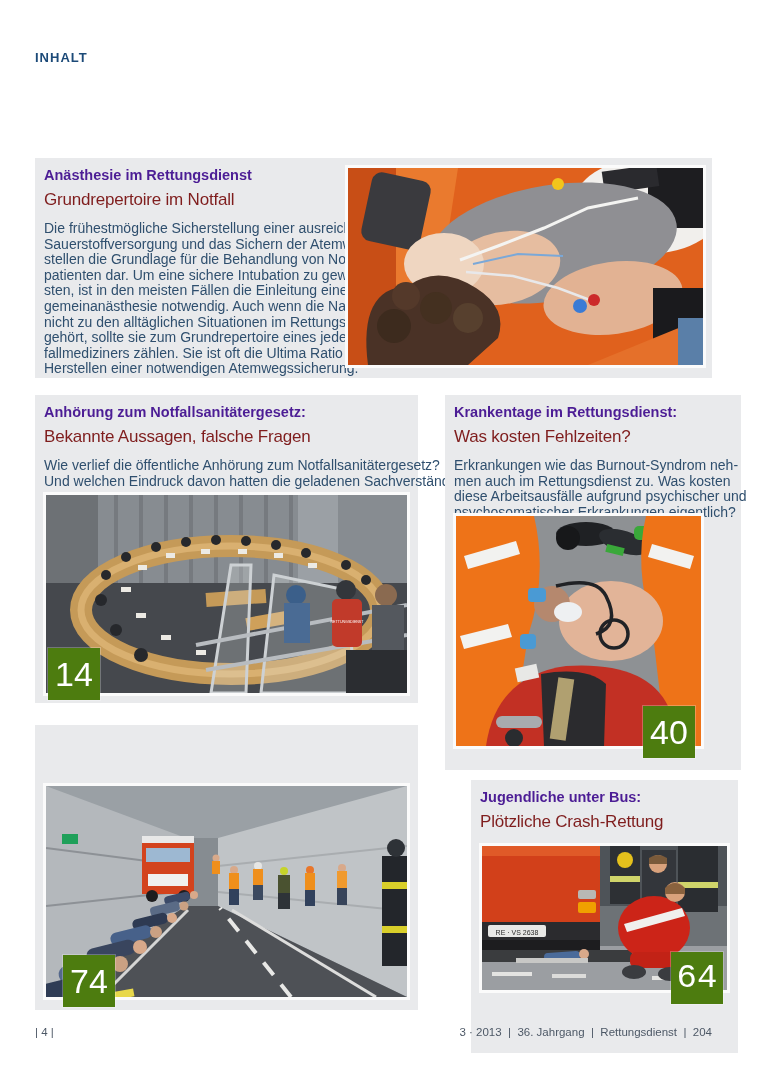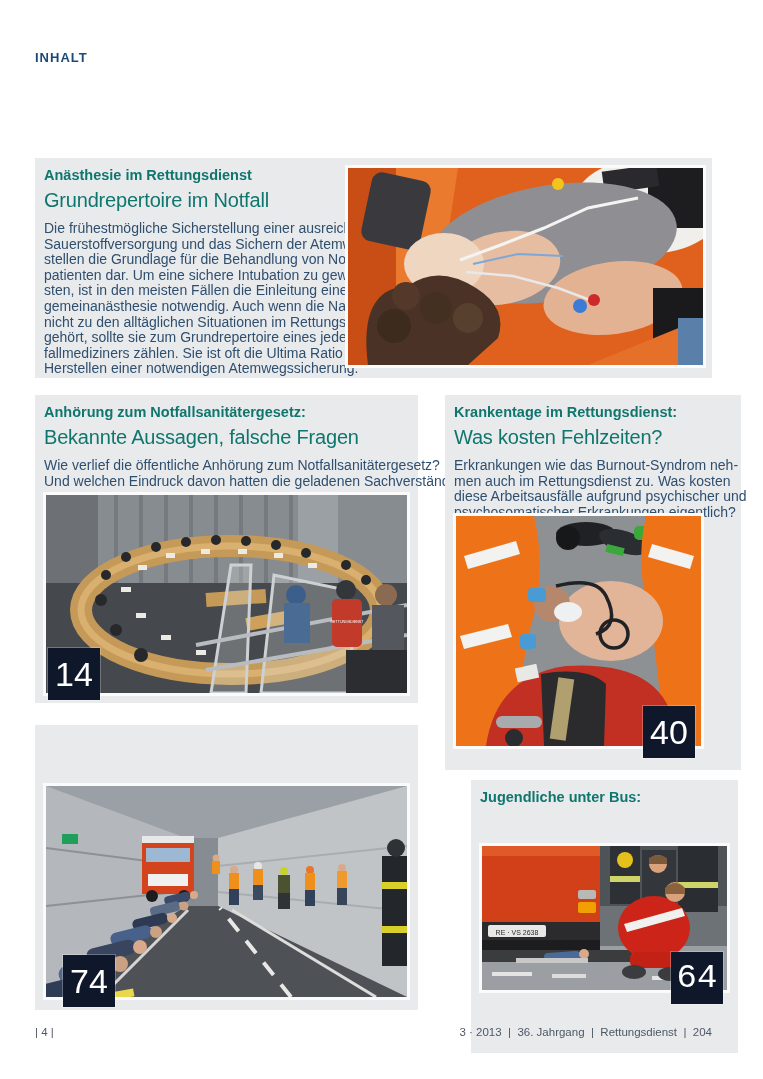--- a/index.html
+++ b/index.html
@@ -10,27 +10,27 @@
     font-family:"Liberation Sans", sans-serif;
     padding-left:43px;
     -webkit-font-smoothing:antialiased;
   }
   .section-label {
     position:absolute; left:35px; top:50px;
     font-size:13px; font-weight:bold; letter-spacing:1px; color:#1c4a78;
   }
   .card { position:absolute; background:#e9eaec; }
   .card-text { position:absolute; left:9px; top:6px; }
-  .kicker { font-size:14.5px; font-weight:bold; line-height:22px; color:#0f766e; }
-  .title  { font-size:20px; font-weight:normal; line-height:28px; color:#0f766e; letter-spacing:-0.2px; }
+  .kicker { font-size:14.5px; font-weight:bold; line-height:22px; color:#4c1d95; }
+  .title  { font-size:17px; font-weight:normal; line-height:28px; color:#7f1d1d; letter-spacing:-0.2px; }
   .teaser { font-size:14px; line-height:15.6px; margin-top:7px; color:#2f4f6e; white-space:pre; }
   .photo  { position:absolute; border:3px solid #fbfbfb; background:#888; overflow:hidden; }
   .photo svg { display:block; width:100%; height:100%; }
   .badge {
-    position:absolute; width:52px; height:52px; background:#0f172a;
+    position:absolute; width:52px; height:52px; background:#4d7c0f;
     display:flex; align-items:center; justify-content:center;
     color:#ffffff; font-size:34px; line-height:1;
     box-shadow:0 0 0 1px rgba(255,255,255,0.25);
   }
   
   #card-anaesthesie { left:35px;  top:158px; width:677px; height:220px; }
   #card-anaesthesie .card-text { width:305px; }
   #photo-anaesthesie { left:310px; top:7px;  width:361px; height:203px; }
 
   #card-anhoerung { left:35px; top:395px; width:383px; height:308px; }
@@ -299,20 +299,21 @@
           <circle cx="350" cy="62" r="9" fill="#2e3237"></circle>
         </g>
       </svg>
     </div>
     <div class="badge" id="badge-massenkarambolage">74</div>
   </div>
 
   <div class="card" id="card-jugendliche">
     <div class="card-text">
       <div class="kicker">Jugendliche unter Bus:</div>
+      <div class="title">Plötzliche Crash-Rettung</div>
     </div>
     <div class="photo" id="photo-jugendliche">
       <svg viewBox="0 0 245 144" preserveAspectRatio="none">
         <rect width="245" height="144" fill="#6d7276"></rect>
         <rect x="118" y="0" width="127" height="60" fill="#4e5358"></rect>
         <g>
           <rect x="128" y="0" width="30" height="58" fill="#2d3034"></rect>
           <rect x="160" y="4" width="34" height="60" fill="#33363b"></rect>
           <rect x="196" y="0" width="40" height="66" fill="#2a2d31"></rect>
           <rect x="128" y="30" width="30" height="6" fill="#cfd46a"></rect>

